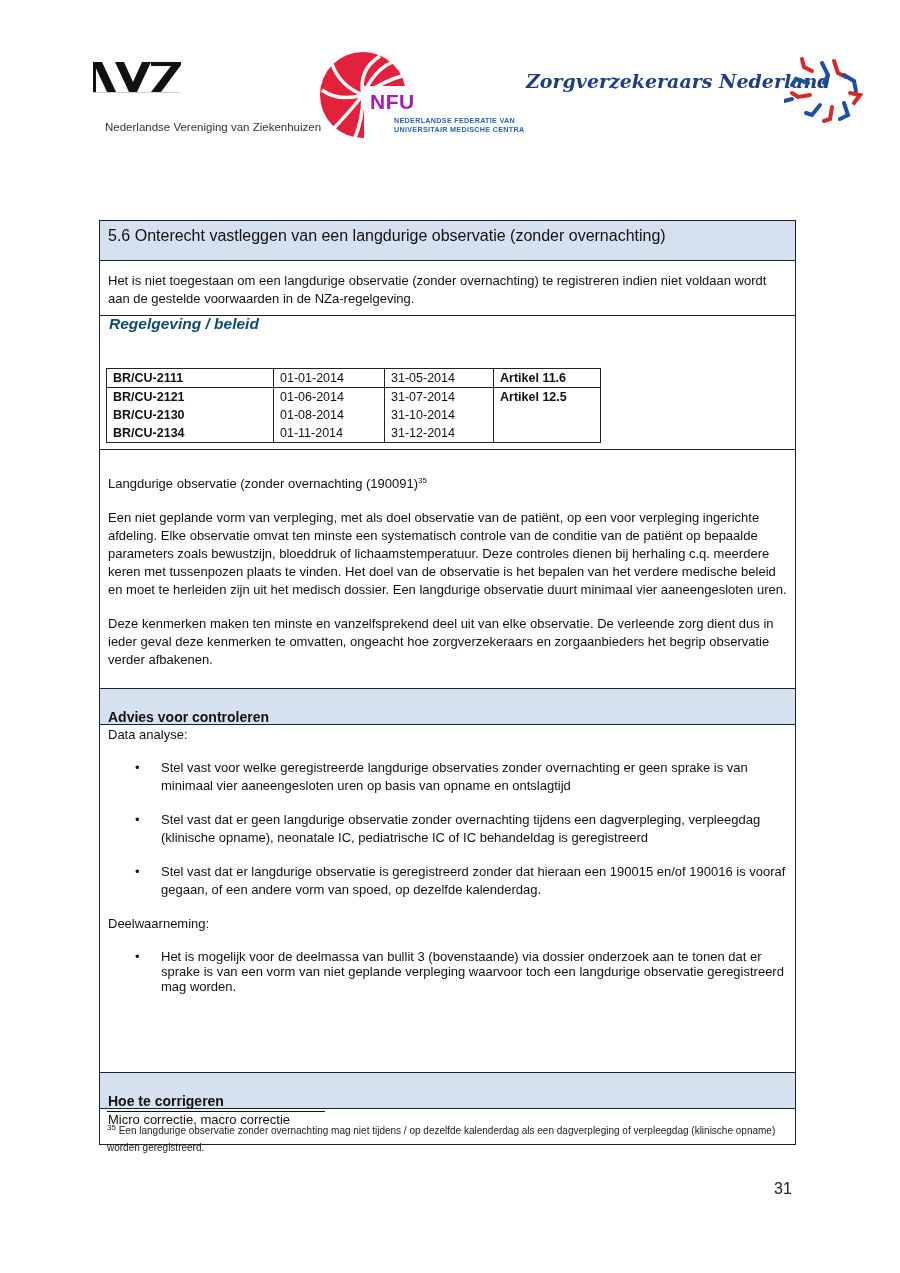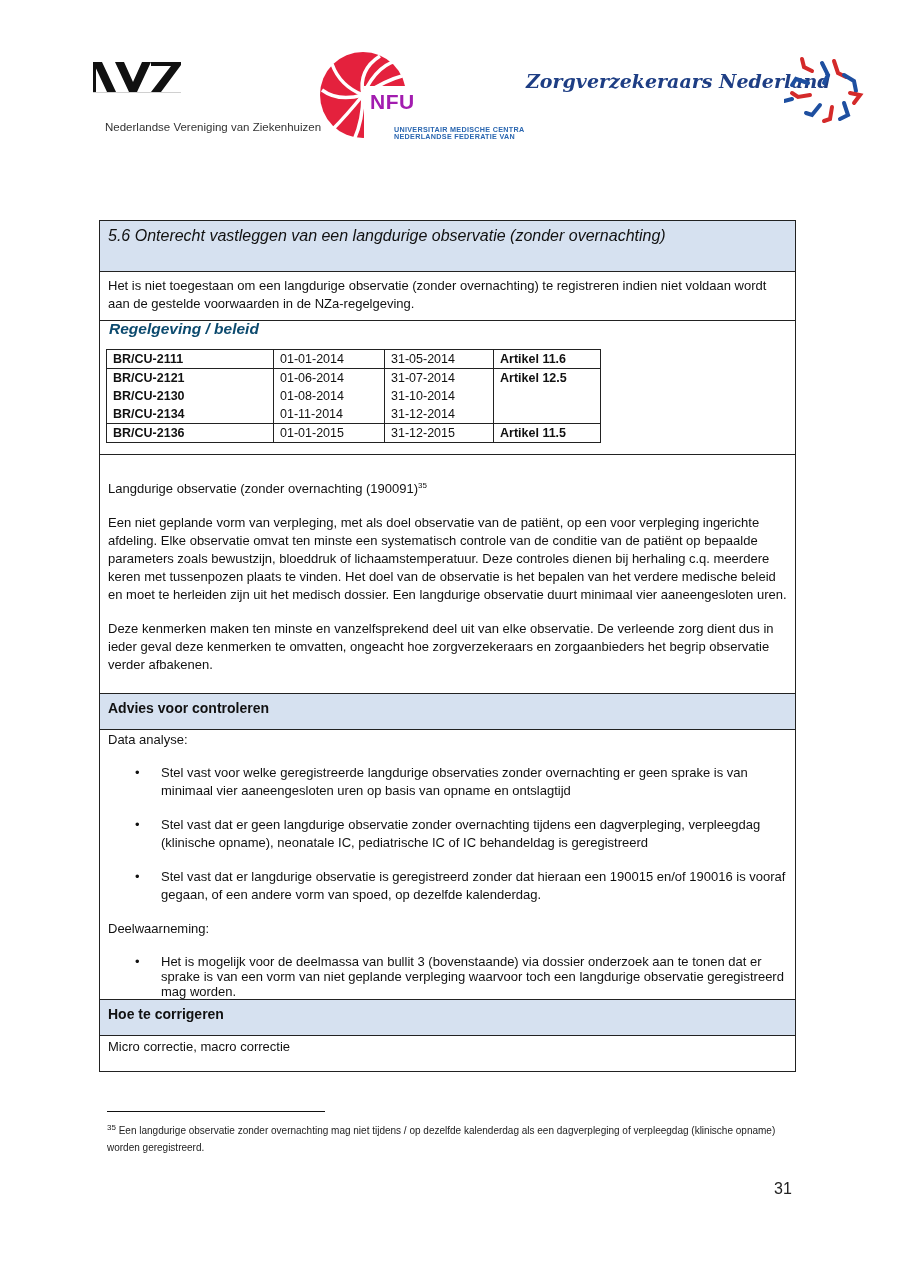--- a/index.html
+++ b/index.html
@@ -7,45 +7,45 @@
          font-family:"Liberation Sans", sans-serif; color:#111; }
   .abs { position:absolute; }
 
   
   #logo-nvz { left:93px; top:60px; width:230px; height:80px; }
   #logo-nvz .mark { position:absolute; left:0; top:0; }
   #logo-nvz .cap { position:absolute; left:0; top:61px; font-size:11.5px; color:#333; white-space:nowrap;padding-left:12px; }
   #logo-nfu { left:318px; top:50px; width:200px; height:90px; }
   #logo-nfu .nfu-letters { position:absolute; left:52px; top:40px; font-weight:bold; font-size:21px; color:#a21caf; letter-spacing:0.5px; }
   #logo-nfu .nfu-l1, #logo-nfu .nfu-l2 { position:absolute; left:76px; font-size:7.2px; font-weight:bold; color:#2a66b0; white-space:nowrap; letter-spacing:0.3px; }
-  #logo-nfu .nfu-l1 { top:82px; }
+  #logo-nfu .nfu-l1 { top:66px; }
   #logo-nfu .nfu-l2 { top:75px; }
   #logo-zn { left:526px; top:55px; width:345px; height:70px; }
   #logo-zn .zn-text { position:absolute; left:0; top:15px; font-family:"DejaVu Serif", serif; font-style:italic; font-weight:bold; font-size:19px; color:#1e3e84; white-space:nowrap; }
   #logo-zn .zn-mark { position:absolute; left:258px; top:0; }
 
   
   #main-table { left:99px; top:220px; width:697px; border:1.5px solid #222; box-sizing:border-box; }
   .row { border-bottom:1.5px solid #222; box-sizing:border-box; padding:0 8px; }
   .row:last-child { border-bottom:none; }
   .head { background:#d6e1f0; }
-  .h-title { font-style:italic; font-size:16px; height:51px; padding-top:6px; }
-  .h-sec { font-weight:bold; font-size:14px; height:36px; padding-top:6px; }
+  .h-title { font-size:16px; height:40px; padding-top:6px; }
+  .h-sec { font-weight:bold; font-size:14px; height:36px; padding-top:20px; }
   .txt { font-size:13px; line-height:18px; }
-  .r-intro { height:49px; padding-top:5px; }
+  .r-intro { height:49px; padding-top:5px;margin-top:6px; }
   .r-reg { height:134px; position:relative; }
   .reg-title { color:#0c4a6e; font-weight:bold; font-style:italic; font-size:15.5px; position:absolute; left:9px; top:-1px; }
-  table.codes { position:absolute; left:6px; top:28px; border-collapse:collapse; font-size:12.5px;padding-left:16px; }
+  table.codes { position:absolute; left:6px; top:52px; border-collapse:collapse; font-size:12.5px;padding-left:16px; }
   table.codes td { border:1.5px solid #222; padding:0 6px; vertical-align:top; line-height:18px; }
   table.codes td.code, table.codes td.art { font-weight:bold; }
   .c1 { width:154px; } .c2 { width:98px; } .c3 { width:96px; } .c4 { width:94px; }
   .r-desc { height:239px; padding-top:6px; }
   .r-desc p { margin:16px 0 16px 0; }
   sup { font-size:8px; }
-  .r-advies-body { height:270px; padding-top:1px; position:relative; }
+  .r-advies-body { height:348px; padding-top:1px; position:relative; }
   .r-advies-body p { margin:0; }
   ul.bul { margin:10px 0 0 0; padding:0; list-style:none; }
   ul.bul li { position:relative; padding-left:53px; margin-bottom:16px; }
   ul.bul li .dot { position:absolute; left:27px; top:0; }
   .r-corr { height:35px; padding-top:2px; }
 
   
   #fn-rule { left:107px; top:1111px; width:218px; border-top:1.5px solid #111; }
   #footnote { left:107px; top:1119px; width:690px; font-size:10px; line-height:17px; color:#222; }
   #page-num { left:774px; top:1180px; font-size:16px; color:#222; }
@@ -134,32 +134,20 @@
           <div>01-08-2014</div>
           <div>01-11-2014</div>
         </td>
         <td class="c3">
           <div>31-07-2014</div>
           <div>31-10-2014</div>
           <div>31-12-2014</div>
         </td>
         <td class="art c4">Artikel 12.5</td>
       </tr>
-      <tr>
-        <td class="code c1">
-              <div>BR/CU-2136</div>
-            </td>
-        <td class="c2">
-              <div>01-01-2015</div>
-            </td>
-        <td class="c3">
-              <div>31-12-2015</div>
-            </td>
-        <td class="art c4">Artikel 11.5</td>
-      </tr>
     </tbody>
       </table>
   </div>
 
   <div class="row txt r-desc">
     <p><span>Langdurige observatie (zonder overnachting (190091)</span><sup>35</sup></p>
     <p>Een niet geplande vorm van verpleging, met als doel observatie van de patiënt, op een voor verpleging ingerichte afdeling. Elke observatie omvat ten minste een systematisch controle van de conditie van de patiënt op bepaalde parameters zoals bewustzijn, bloeddruk of lichaamstemperatuur. Deze controles dienen bij herhaling c.q. meerdere keren met tussenpozen plaats te vinden. Het doel van de observatie is het bepalen van het verdere medische beleid en moet te herleiden zijn uit het medisch dossier. Een langdurige observatie duurt minimaal vier aaneengesloten uren.</p>
     <p>Deze kenmerken maken ten minste en vanzelfsprekend deel uit van elke observatie. De verleende zorg dient dus in ieder geval deze kenmerken te omvatten, ongeacht hoe zorgverzekeraars en zorgaanbieders het begrip observatie verder afbakenen.</p>
   </div>
 

